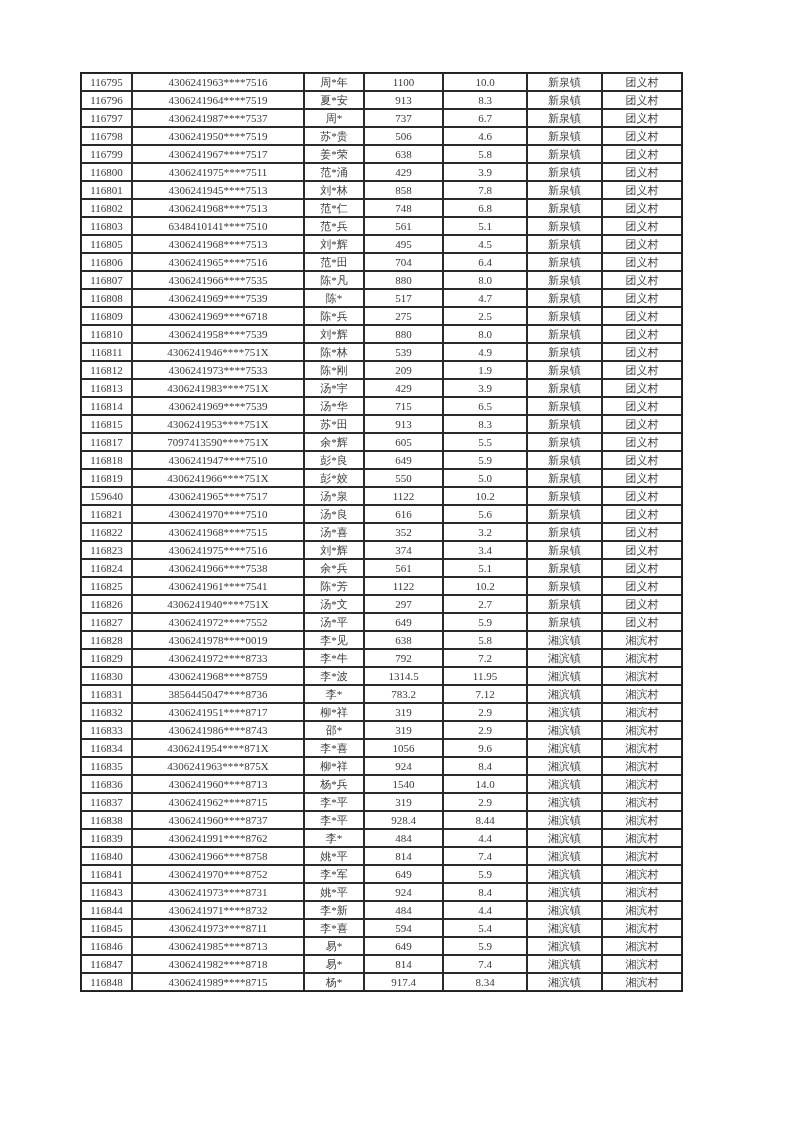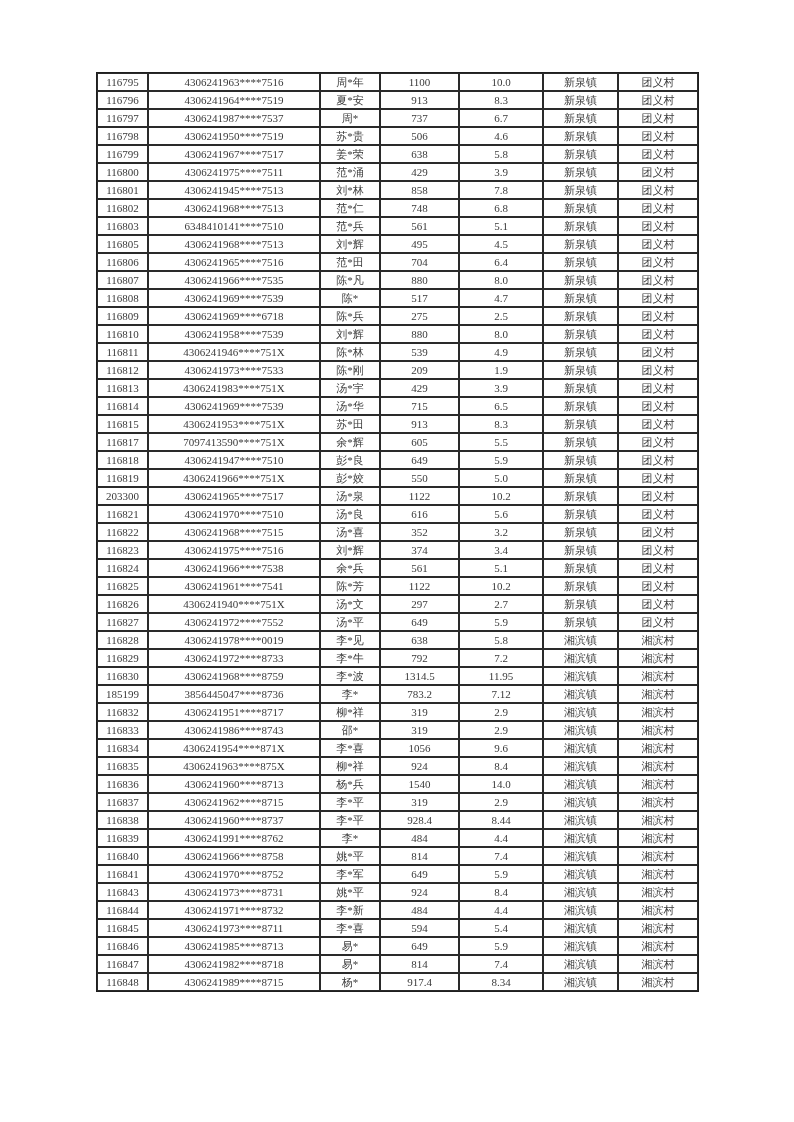--- a/index.html
+++ b/index.html
@@ -14,21 +14,21 @@
     overflow: hidden;
   }
   .sheet {
     position: relative;
     width: 794px;
     height: 1122px;
     background: #ffffff;
   }
   table.record-table {
     position: absolute;
-    left: 96px;
+    left: 80px;
     top: 72px;
     border-collapse: separate;
     border-spacing: 0;
     border: 1px solid #1f1f1f;
     table-layout: fixed;
   }
   table.record-table td {
     border: 1px solid #2a2a2a;
     height: 16px;
     padding: 0 2px;
@@ -265,21 +265,21 @@
         <tr>
           <td>116819</td>
           <td>4306241966****751X</td>
           <td>彭*姣</td>
           <td>550</td>
           <td>5.0</td>
           <td>新泉镇</td>
           <td>团义村</td>
         </tr>
         <tr>
-          <td>203300</td>
+          <td>159640</td>
           <td>4306241965****7517</td>
           <td>汤*泉</td>
           <td>1122</td>
           <td>10.2</td>
           <td>新泉镇</td>
           <td>团义村</td>
         </tr>
         <tr>
           <td>116821</td>
           <td>4306241970****7510</td>
@@ -364,21 +364,21 @@
         <tr>
           <td>116830</td>
           <td>4306241968****8759</td>
           <td>李*波</td>
           <td>1314.5</td>
           <td>11.95</td>
           <td>湘滨镇</td>
           <td>湘滨村</td>
         </tr>
         <tr>
-          <td>185199</td>
+          <td>116831</td>
           <td>3856445047****8736</td>
           <td>李*</td>
           <td>783.2</td>
           <td>7.12</td>
           <td>湘滨镇</td>
           <td>湘滨村</td>
         </tr>
         <tr>
           <td>116832</td>
           <td>4306241951****8717</td>

